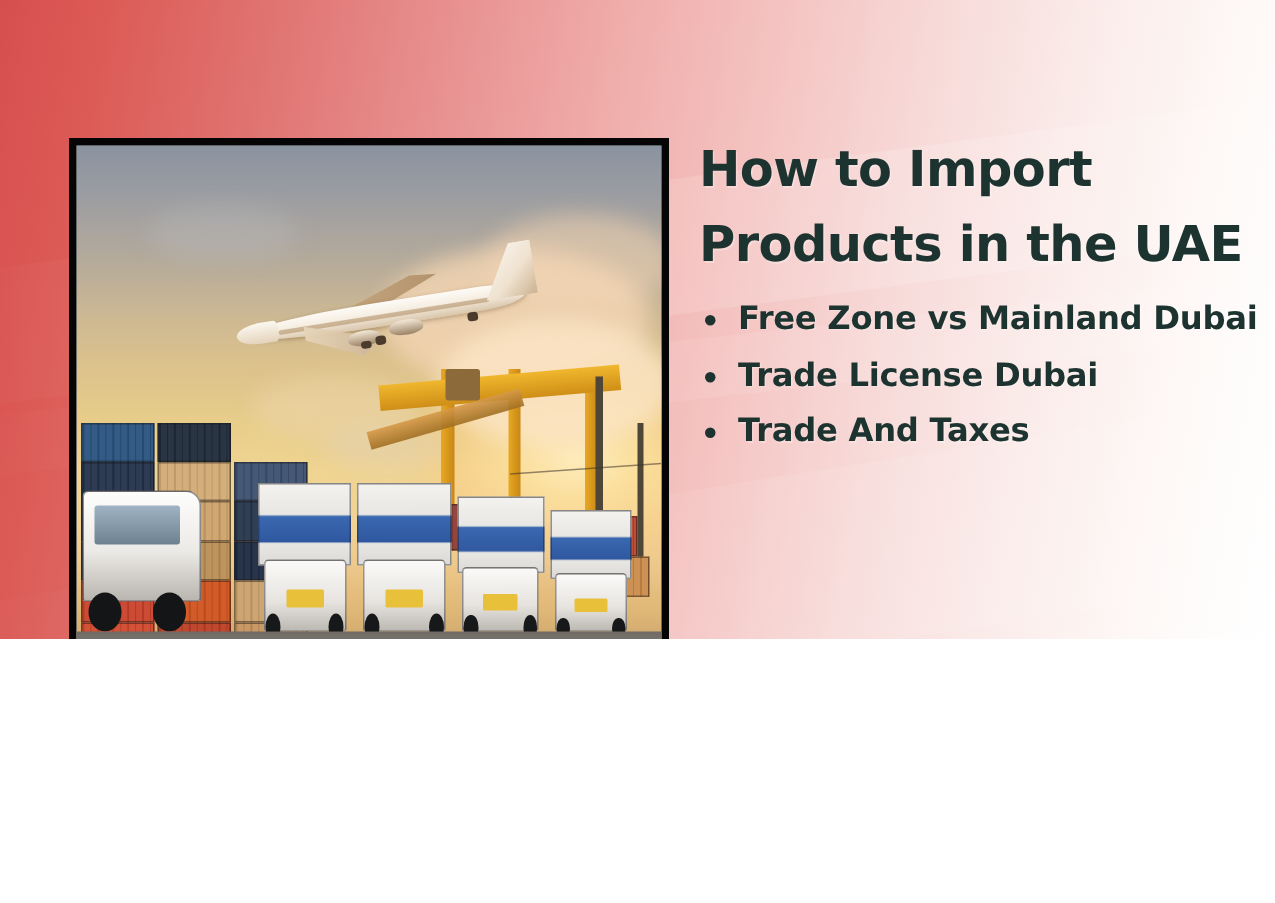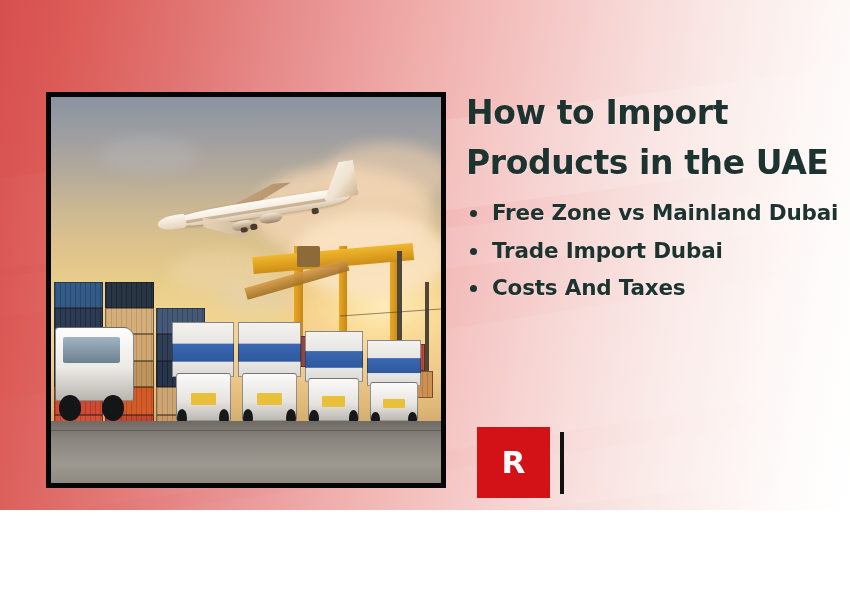--- a/index.html
+++ b/index.html
@@ -8,21 +8,21 @@
     padding: 0;
     background: #ffffff;
   }
   body {
     font-family: "Liberation Sans", sans-serif;
   }
 
   #poster {
     position: relative;
     width: 850px;
-    height: 510px;
+    height: 426px;
     overflow: hidden;
     background: linear-gradient(100deg,
         #d64f4f 0%,
         #dc5b57 8%,
         #e07471 20%,
         #e89191 33%,
         #f0afac 46%,
         #f4c4c2 57%,
         #f7dad8 68%,
         #faeae8 78%,
@@ -594,24 +594,24 @@
   </div>
 
   <h1 id="title" style="white-space: pre-line;">How to Import
 Products in the UAE</h1>
 
   <ul id="bullets">
     <li>
       <span>Free Zone vs Mainland Dubai</span>
     </li>
     <li>
-      <span>Trade Import Dubai</span>
+      <span>Trade License Dubai</span>
     </li>
     <li>
-      <span>Costs And Taxes</span>
+      <span>Trade And Taxes</span>
     </li>
   </ul>
 
   <div id="logo">
     <div id="logo-mark">
       <span id="logo-letter">R</span>
     </div>
     <div id="logo-divider"></div>
   </div>
 

